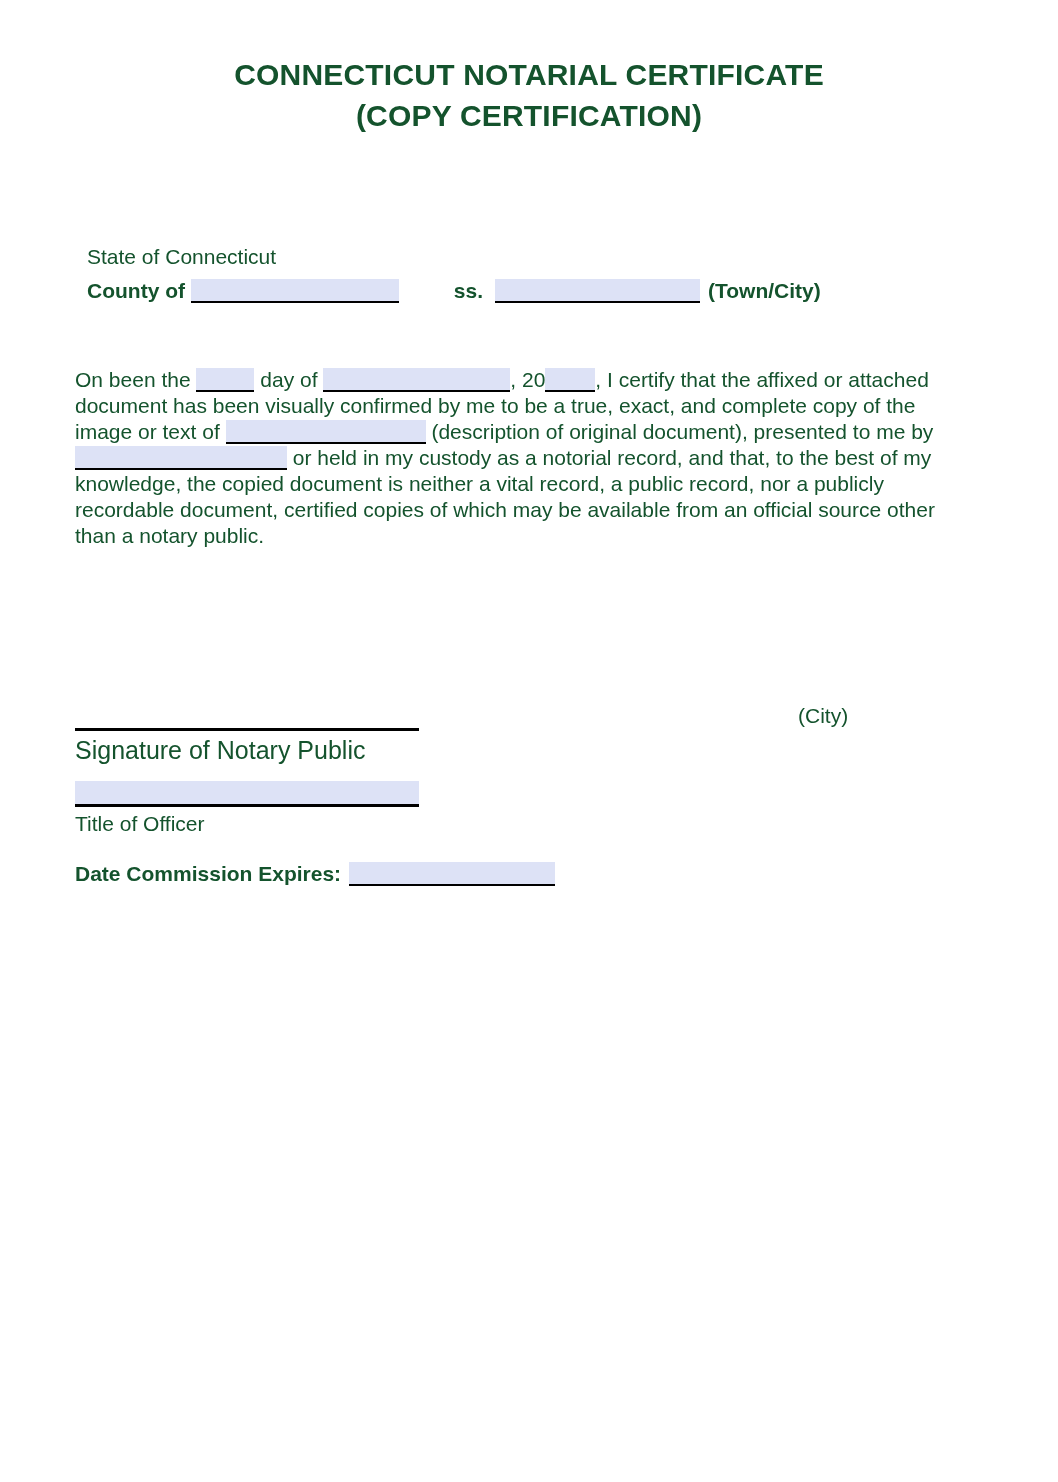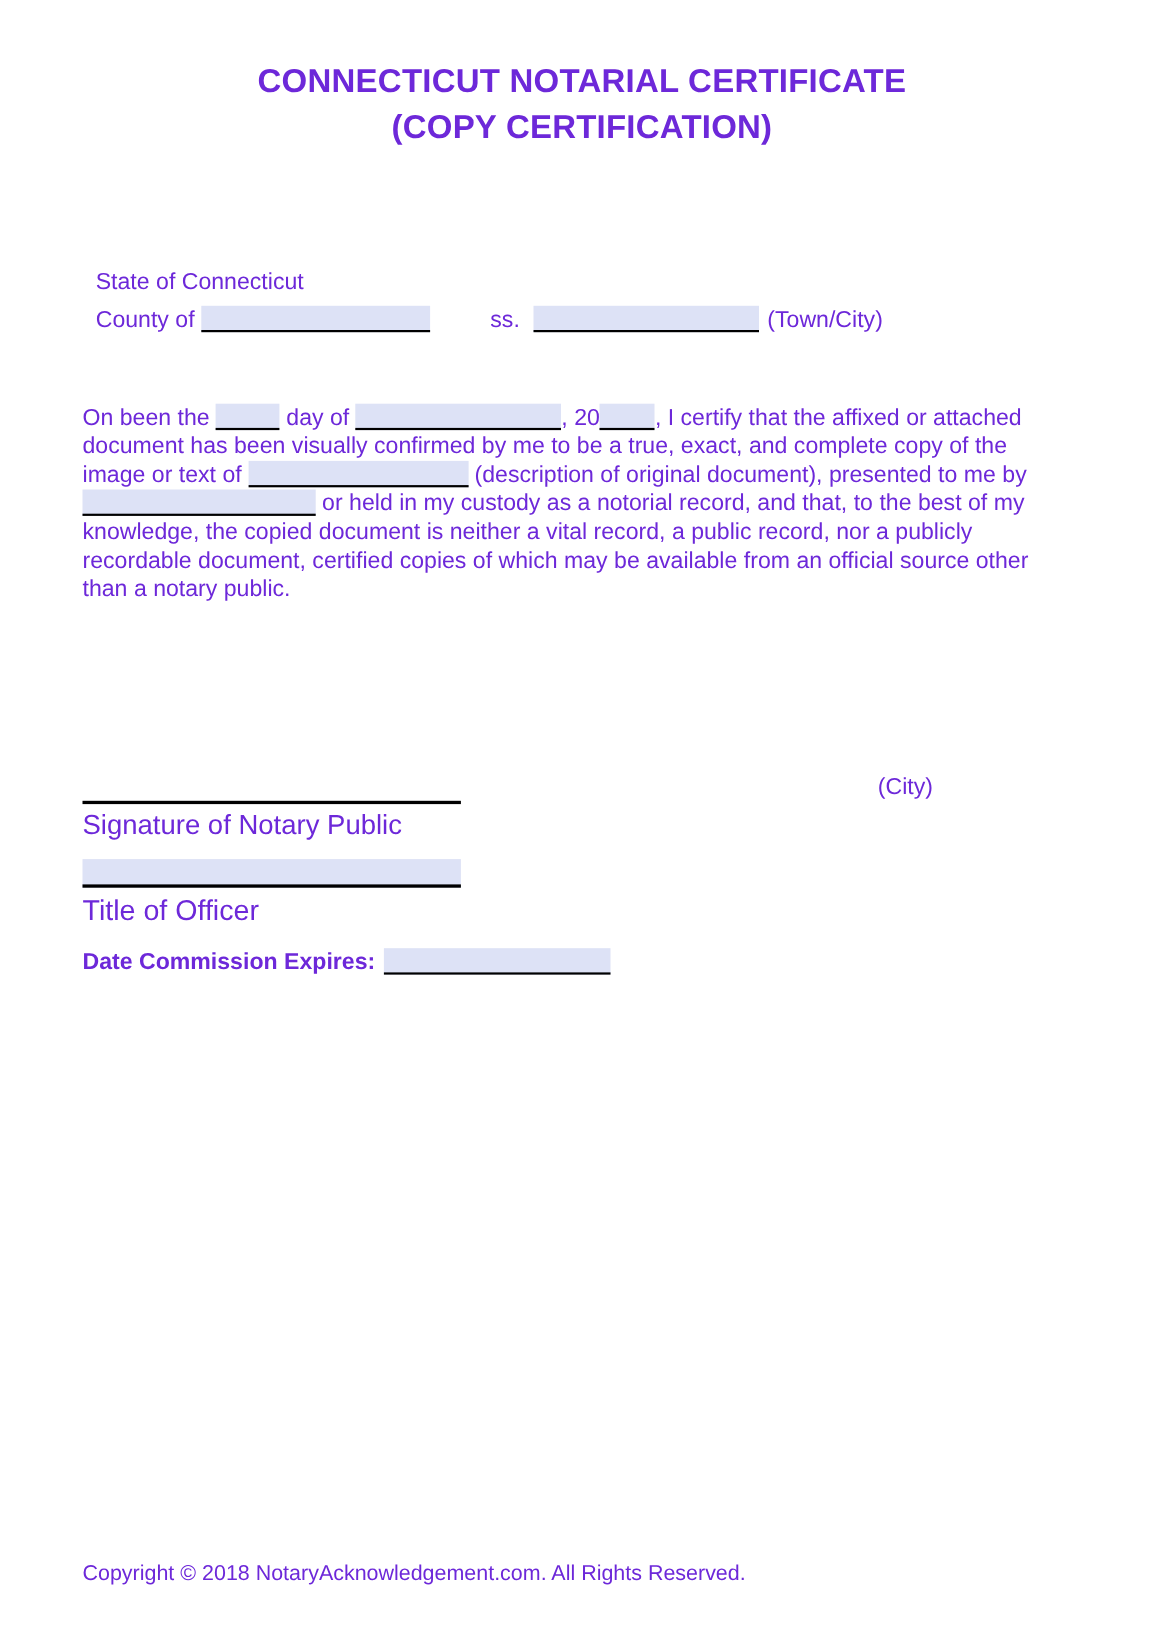--- a/index.html
+++ b/index.html
@@ -6,21 +6,21 @@
     margin: 0;
     padding: 0;
     background: #ffffff;
   }
   .page {
     position: relative;
     width: 1058px;
     height: 1482px;
     background: #ffffff;
     font-family: "Liberation Sans", "DejaVu Sans", sans-serif;
-    color: #6d28d9;
+    color: #14532d;
     overflow: hidden;
   }
   .title-block {
     position: absolute;
     top: 54px;
     left: 0;
     right: 0;
     text-align: center;
     font-size: 30px;
     font-weight: 700;
@@ -33,20 +33,21 @@
     position: absolute;
     left: 75px;
     top: 243px;
     font-size: 21px;
     line-height: 28px;
     margin-left: 12px;
   }
   .venue-row2 {
     margin-top: 6px;
     white-space: pre;
+    font-weight: bold;
   }
 
   .field {
     display: inline-block;
     background: var(--field-fill, #dde2f6);
     border-bottom: 2px solid #000000;
     height: 22px;
     vertical-align: -5px;
   }
   .f-county      { width: 208px; }
@@ -96,21 +97,21 @@
     top: 781px;
     width: 344px;
     height: 23px;
     background: var(--field-fill, #dde2f6);
     border-bottom: 3px solid #000000;
   }
   .officer-label {
     position: absolute;
     left: 75px;
     top: 812px;
-    font-size: 26px;
+    font-size: 21px;
     text-align: center;
   }
   .commission-row {
     position: absolute;
     left: 75px;
     top: 862px;
     font-size: 21px;
     white-space: pre;
     font-weight: bold;
   }
@@ -149,15 +150,14 @@
   <div class="seal-label">(City)</div>
 
   <div class="sig-line"></div>
   <div class="sig-label">Signature of Notary Public</div>
 
   <div class="officer-field"></div>
   <div class="officer-label">Title of Officer</div>
 
   <div class="commission-row"><span>Date Commission Expires:</span><span class="field f-commission"></span></div>
 
-  <div class="footer">Copyright © 2018 NotaryAcknowledgement.com. All Rights Reserved.</div>
 
 </div>
 
 </body></html>

